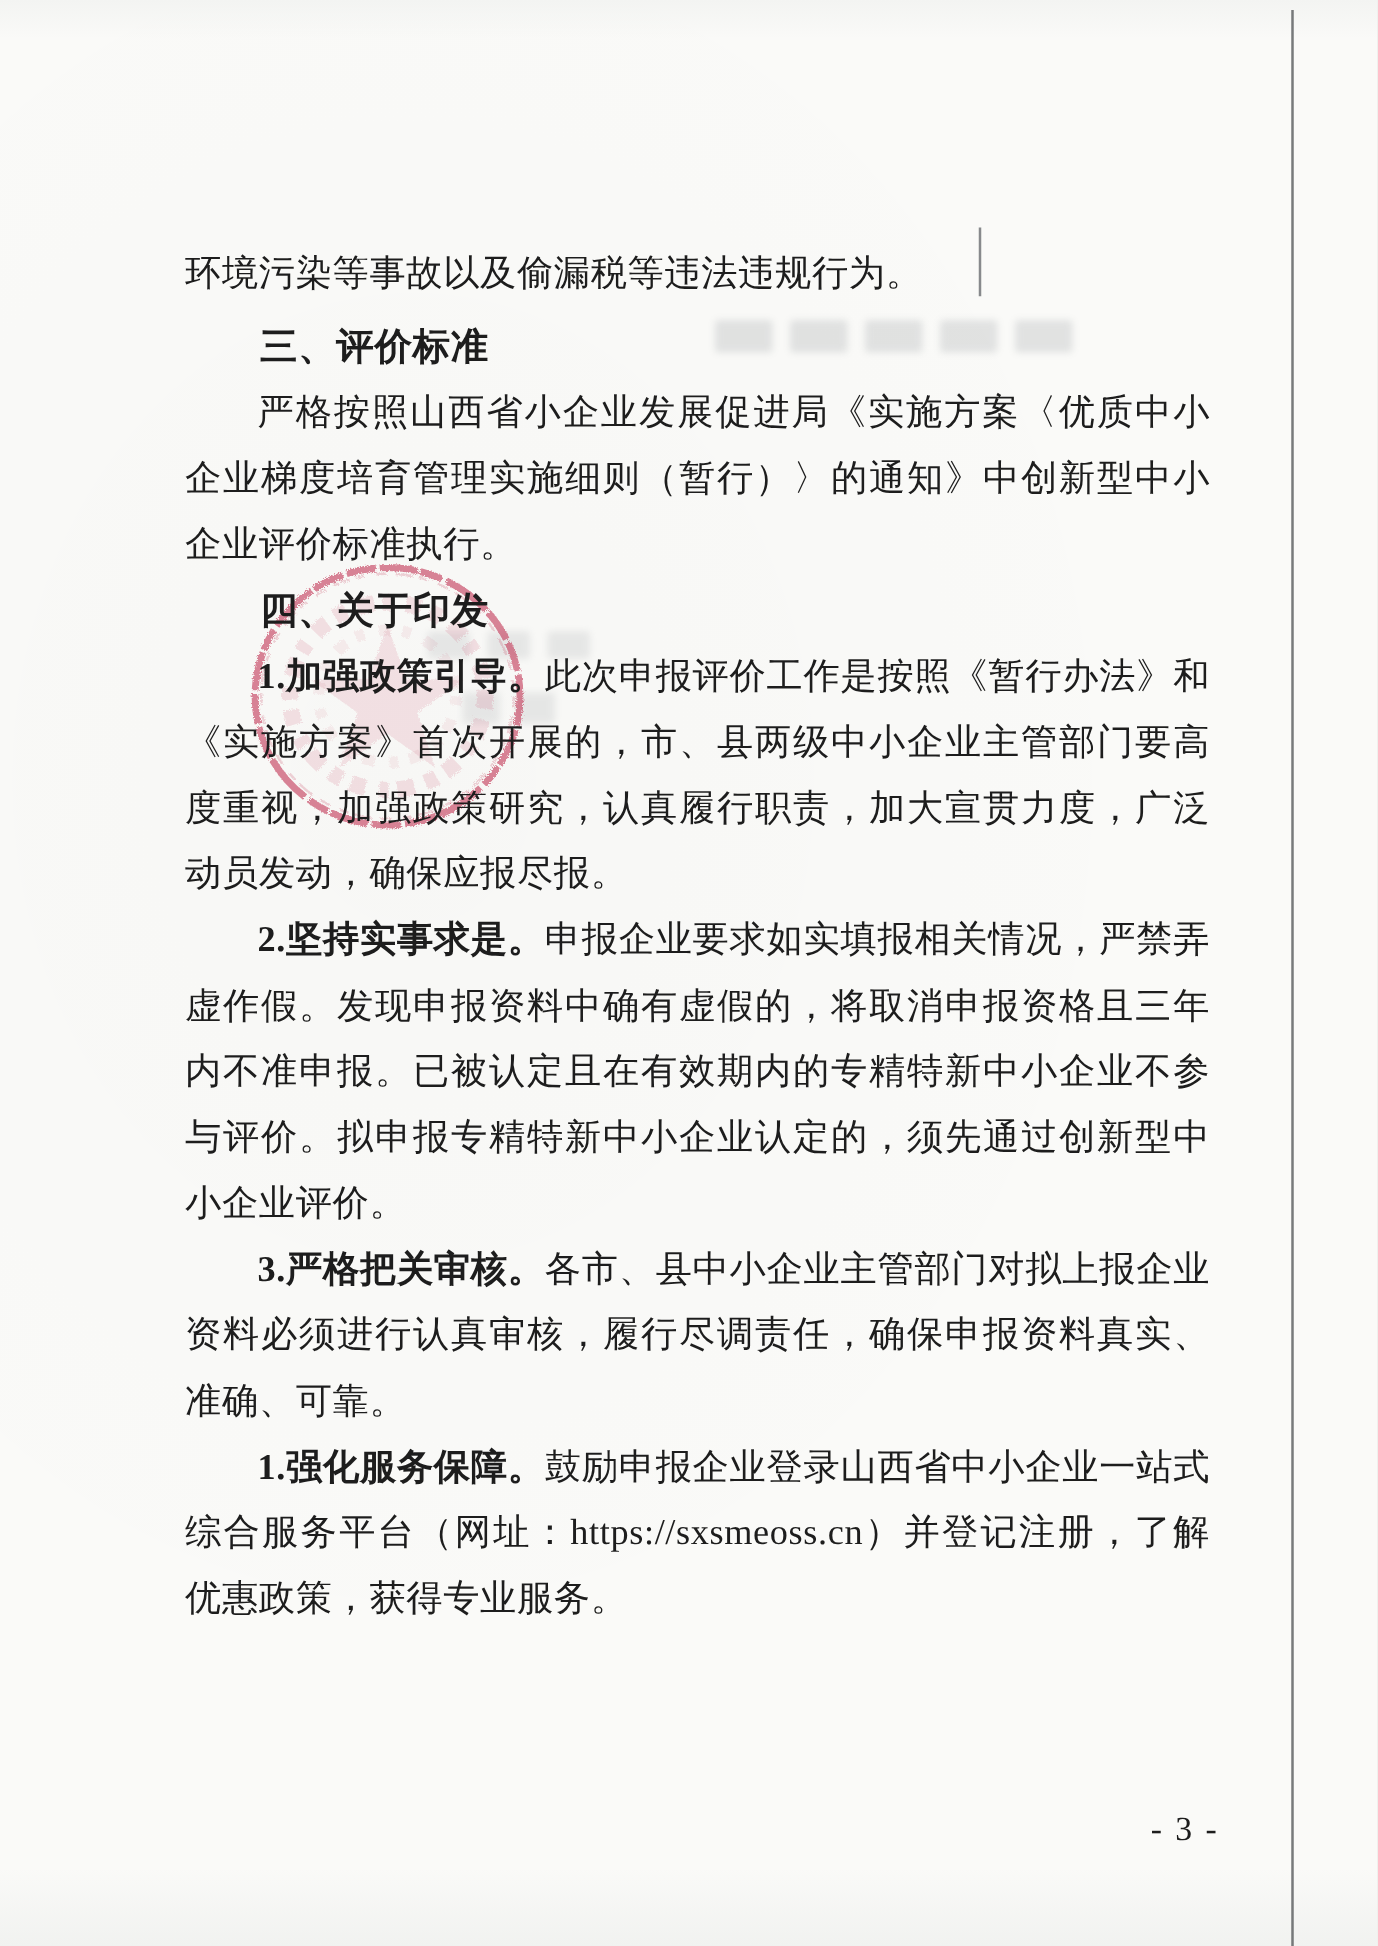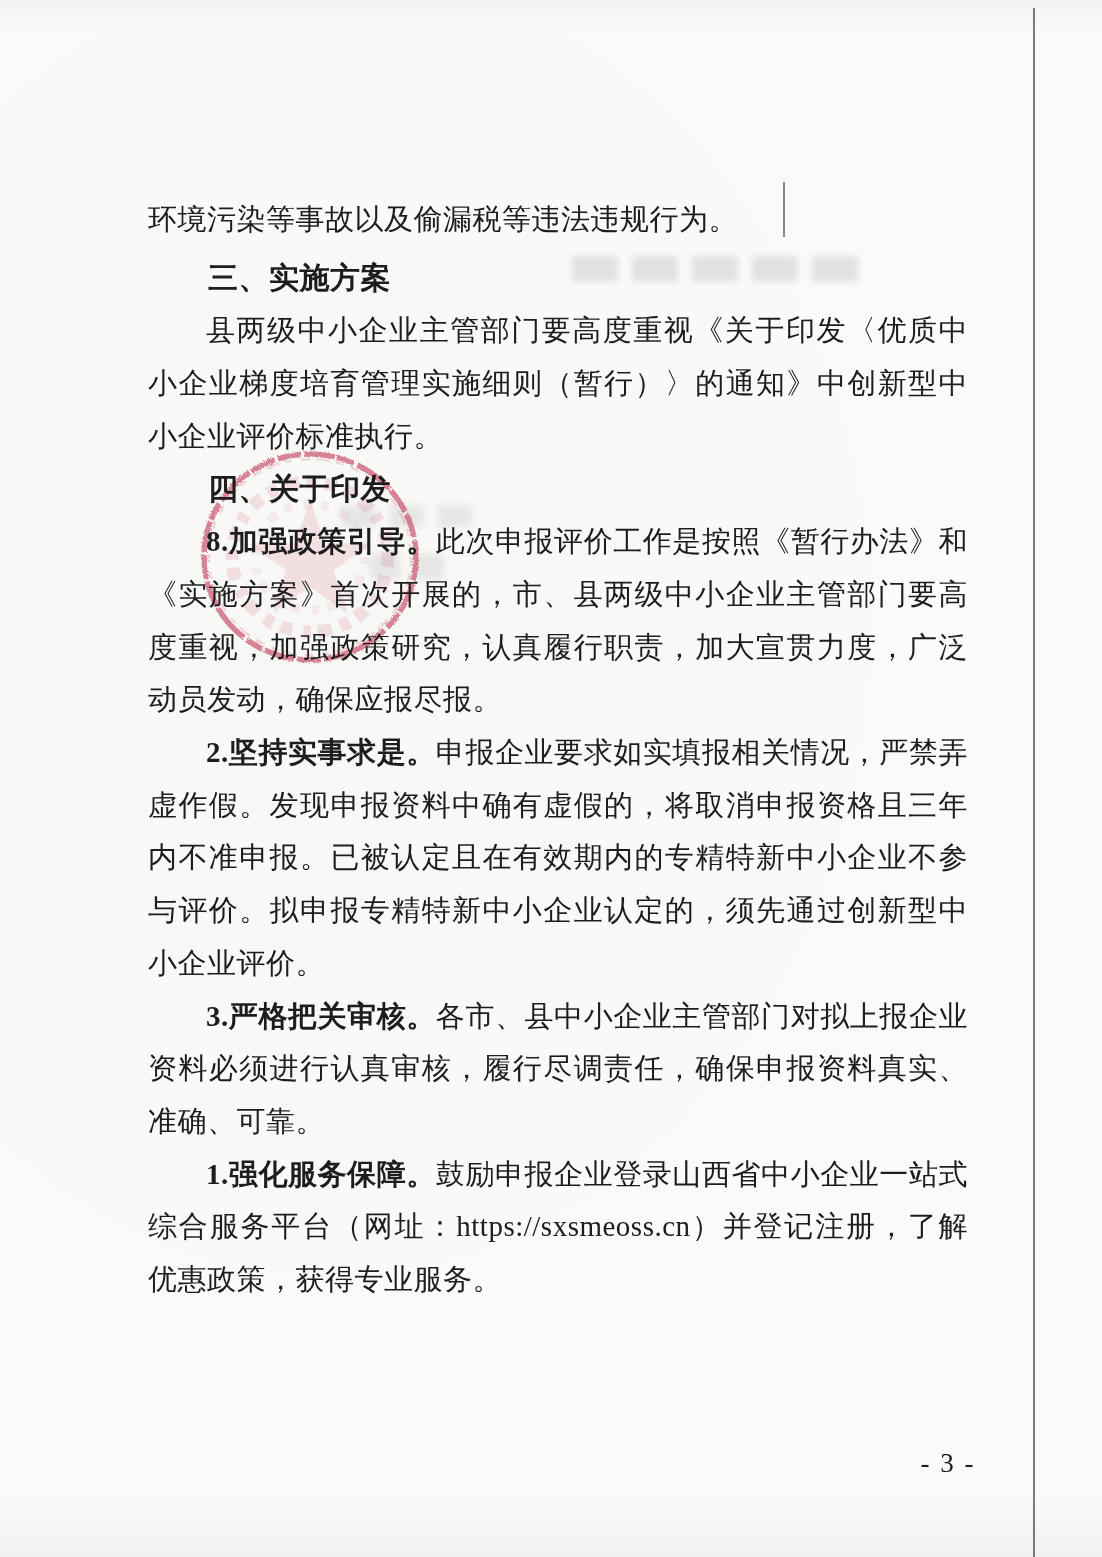--- a/index.html
+++ b/index.html
@@ -103,27 +103,27 @@
       <path opacity="0.20" d="M114 52 L129 95 L175 96 L138 122 L152 166 L114 139 L76 166 L90 122 L53 96 L99 95 Z" fill="#c43b5a"></path>
 
       <ellipse cx="114" cy="109" rx="78" ry="75" fill="none" stroke-width="13" opacity="0.22" stroke-dasharray="10 9 14 7 8 11 12 8" stroke="#c43b5a"></ellipse>
       <ellipse cx="114" cy="109" rx="55" ry="53" fill="none" stroke-width="9" opacity="0.13" stroke-dasharray="7 12 10 9" stroke="#c43b5a"></ellipse>
     </g>
   </svg>
 
   <div class="doc">
     <p>环境污染等事故以及偷漏税等违法违规行为。</p>
 
-    <p class="heading indent h-extra">三、实施方案</p>
+    <p class="heading indent h-extra">三、评价标准</p>
 
-    <p class="indent">县两级中小企业主管部门要高度重视《关于印发〈优质中小企业梯度培育管理实施细则（暂行）〉的通知》中创新型中小企业评价标准执行。</p>
+    <p class="indent">严格按照山西省小企业发展促进局《实施方案〈优质中小企业梯度培育管理实施细则（暂行）〉的通知》中创新型中小企业评价标准执行。</p>
 
     <p class="heading indent">四、关于印发</p>
 
-    <p class="indent"><b class="lead">8.加强政策引导。</b><span>此次申报评价工作是按照《暂行办法》和《实施方案》首次开展的，市、县两级中小企业主管部门要高度重视，加强政策研究，认真履行职责，加大宣贯力度，广泛动员发动，确保应报尽报。</span></p>
+    <p class="indent"><b class="lead">1.加强政策引导。</b><span>此次申报评价工作是按照《暂行办法》和《实施方案》首次开展的，市、县两级中小企业主管部门要高度重视，加强政策研究，认真履行职责，加大宣贯力度，广泛动员发动，确保应报尽报。</span></p>
 
     <p class="indent"><b class="lead">2.坚持实事求是。</b><span>申报企业要求如实填报相关情况，严禁弄虚作假。发现申报资料中确有虚假的，将取消申报资格且三年内不准申报。已被认定且在有效期内的专精特新中小企业不参与评价。拟申报专精特新中小企业认定的，须先通过创新型中小企业评价。</span></p>
 
     <p class="indent"><b class="lead">3.严格把关审核。</b><span>各市、县中小企业主管部门对拟上报企业资料必须进行认真审核，履行尽调责任，确保申报资料真实、准确、可靠。</span></p>
 
     <p class="indent"><b class="lead">1.强化服务保障。</b><span>鼓励申报企业登录山西省中小企业一站式综合服务平台（网址：https://sxsmeoss.cn）并登记注册，了解优惠政策，获得专业服务。</span></p>
 
   </div>
 
   <div class="page-number">- 3 -</div>

